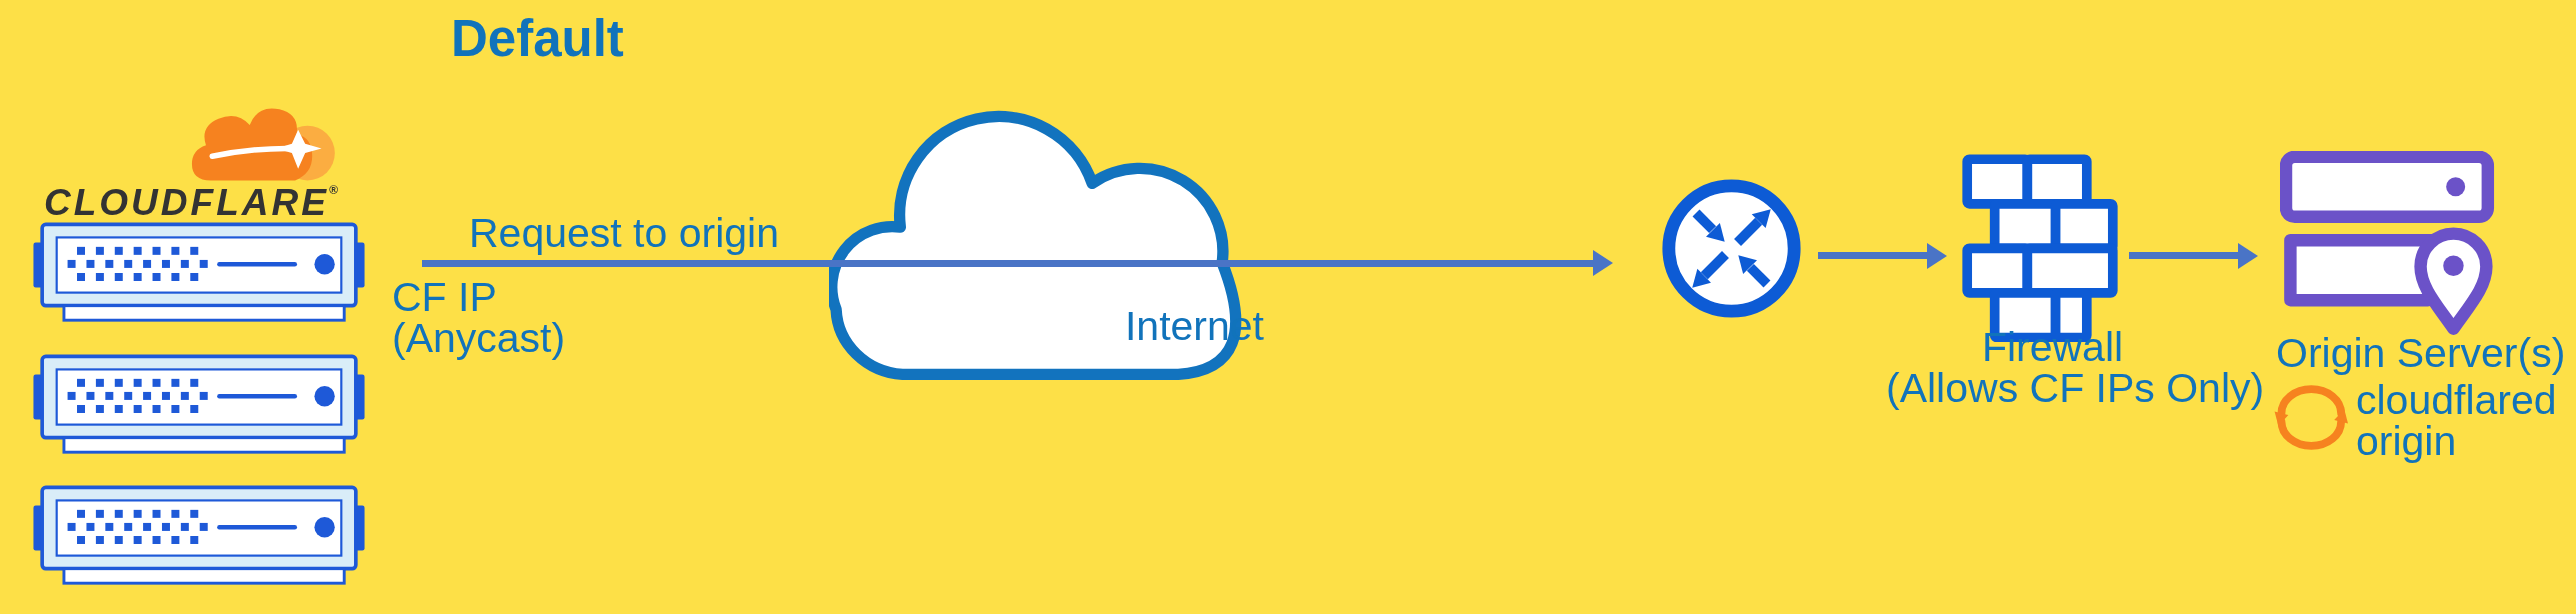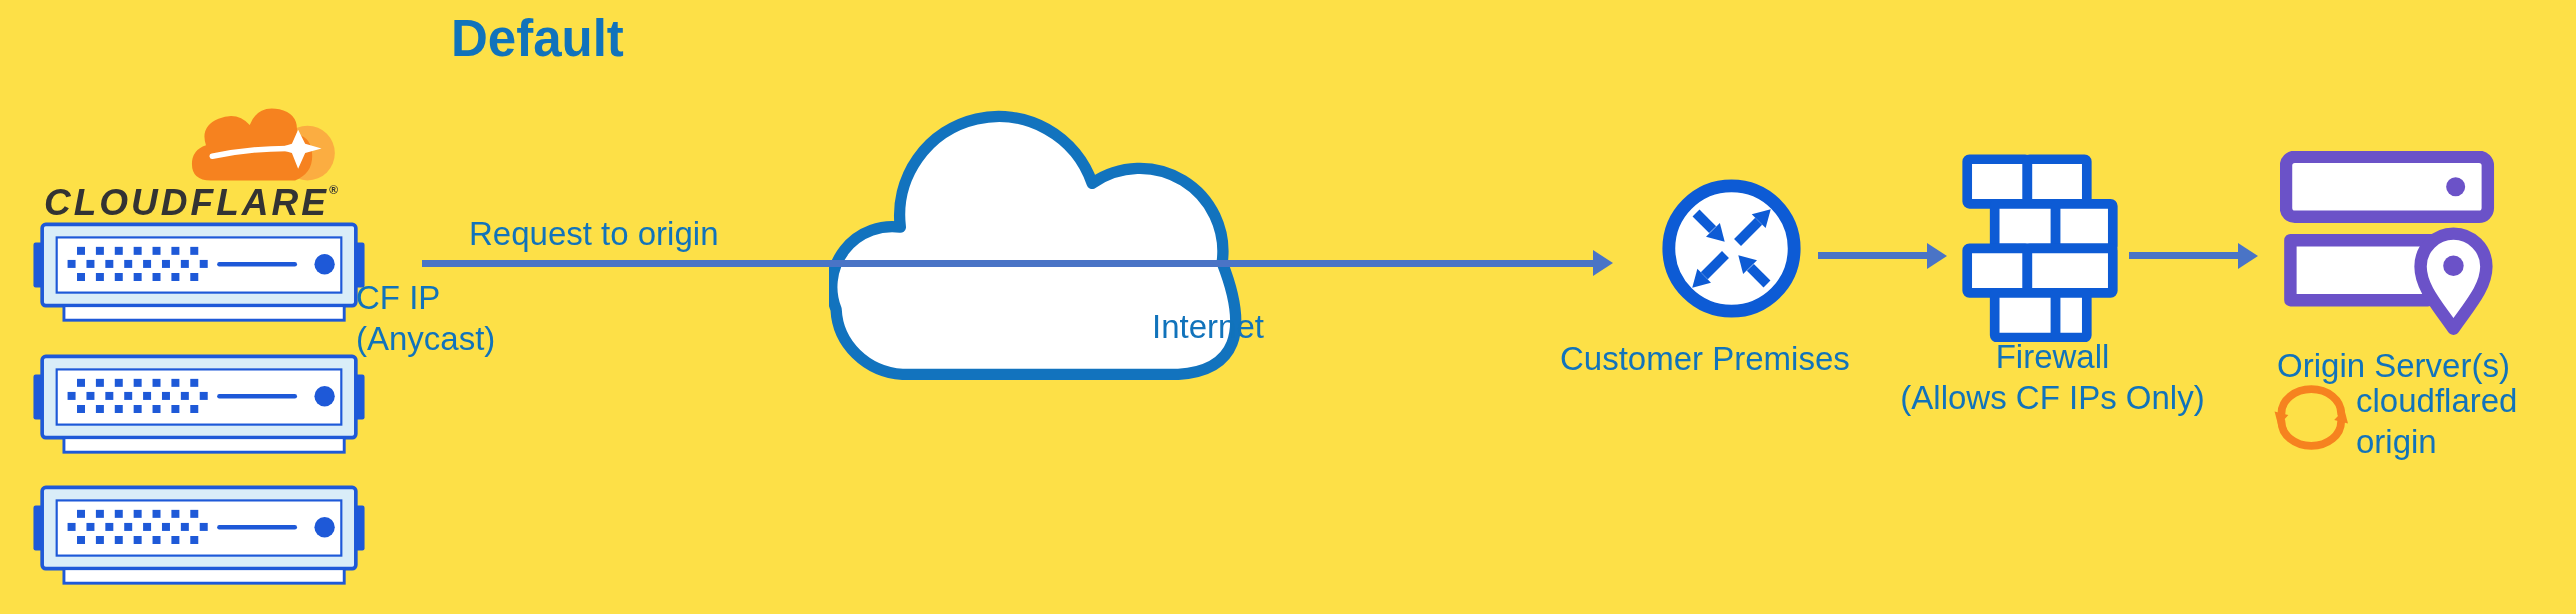--- a/index.html
+++ b/index.html
@@ -1,19 +1,19 @@
 <!DOCTYPE html>
 <html style="--label_blue: #1173BB; --arrow_blue: #4A74C6; --icon_blue: #0D5BD5; --server_blue: #1E59D8; --server_fill: #D9EDF8; --cloud_blue: #1273BE; --purple: #6B52C8; --orange: #F6821F; --orange_light: #FBAD41; --wordmark_dark: #333333;font-size:12px"><head>
 <meta charset="utf-8">
 <style>
   html,body{margin:0;padding:0;background:#ffffff;}
   body{font-family:"Liberation Sans", sans-serif;}
   .canvas{position:relative;width:2576px;height:614px;background:#fde047;overflow:hidden;padding-left:12px;}
   .abs{position:absolute;}
-  .label{position:absolute;font-size:33px;line-height:41px;color:var(--label_blue);white-space:nowrap;z-index:5;}
+  .label{position:absolute;font-size:41px;line-height:41px;color:var(--label_blue);white-space:nowrap;z-index:5;}
   .label.center{text-align:center;}
   .title{position:absolute;left:451px;top:7.6px;font-size:51px;line-height:61px;font-weight:600;color:var(--label_blue);z-index:5;}
   .wordmark{position:absolute;left:44px;top:182px;width:310px;font-size:37px;font-weight:700;letter-spacing:3px;color:var(--wordmark_dark);white-space:nowrap;z-index:4;font-style:italic;}
   .wordmark sup{font-size:12px;letter-spacing:0;vertical-align:21px;}
   .arrow-line{position:absolute;height:6.8px;background:var(--arrow_blue);z-index:3;}
   .arrow-head{position:absolute;width:0;height:0;border-top:13px solid transparent;border-bottom:13px solid transparent;border-left:20.4px solid var(--arrow_blue);z-index:3;}
   svg{position:absolute;}
   .cloud-outline{fill:#ffffff;stroke:var(--cloud_blue);stroke-width:15;stroke-linejoin:round;stroke-linecap:round;}
   .srv-ear{fill:var(--server_blue);}
   .srv-chassis{fill:var(--server_fill);stroke:var(--server_blue);stroke-width:5;}
@@ -150,69 +150,68 @@
   </svg>
 
   <svg class="abs" style="left:829px;top:104px;z-index:1;" width="435" height="278" viewBox="0 0 575 368">
     <path class="cloud-outline" d="M 97 358 A 95 90 0 0 1 9 272 A 80 80 0 0 1 94 163 A 131 131 0 0 1 348 105 A 110 110 0 0 1 520 210 Q 575 350 462 358 Z"></path>
   </svg>
   <div class="label center" style="left:829px;top:306px;width:435px;text-align:right;">Internet</div>
 
   <div class="arrow-line" style="left:422px;top:260px;width:1171px;"></div>
   <div class="arrow-head" style="left:1593px;top:250px;"></div>
   <div class="label" style="left:469px;top:213px;">Request to origin</div>
-  <div class="label" style="left:356px;top:277px;">
+  <div class="label" style="left:392px;top:277px;">
     <div>CF IP</div>
     <div>(Anycast)</div>
   </div>
 
   <svg class="abs" style="left:1656px;top:173px;" width="151" height="151" viewBox="0 0 200 200">
     <circle class="cpe-circle" cx="100" cy="100" r="83"></circle>
     <line class="cpe-arrow-line" x1="53" y1="53" x2="75" y2="75"></line>
     <polygon class="cpe-arrow-head" points="91,91 84.6,66.2 66.2,84.6"></polygon>
     <line class="cpe-arrow-line" x1="108" y1="92" x2="136" y2="64"></line>
     <polygon class="cpe-arrow-head" points="152,48 145.2,72.8 126.8,54.8"></polygon>
     <line class="cpe-arrow-line" x1="92" y1="108" x2="64" y2="136"></line>
     <polygon class="cpe-arrow-head" points="48,152 72.8,145.2 54.8,126.8"></polygon>
     <line class="cpe-arrow-line" x1="147" y1="147" x2="125" y2="125"></line>
     <polygon class="cpe-arrow-head" points="109,109 115.4,133.8 133.8,115.4"></polygon>
   </svg>
   <div class="label" style="left:1560px;top:338px;">
-    <div>Customer Premises</div>
   </div>
 
   <div class="arrow-line" style="left:1818px;top:252px;width:110px;"></div>
   <div class="arrow-head" style="left:1927px;top:243px;"></div>
 
   <svg class="abs" style="left:1962px;top:154px;" width="156" height="188" viewBox="0 0 210 253">
     <rect class="brick" x="7" y="7" width="81" height="60" rx="3"></rect>
     <rect class="brick" x="88" y="7" width="80" height="60" rx="3"></rect>
     <rect class="brick" x="44" y="67" width="82" height="60" rx="3"></rect>
     <rect class="brick" x="126" y="67" width="77" height="60" rx="3"></rect>
     <rect class="brick" x="7" y="127" width="81" height="60" rx="3"></rect>
     <rect class="brick" x="88" y="127" width="115" height="60" rx="3"></rect>
     <rect class="brick" x="44" y="187" width="82" height="60" rx="3"></rect>
     <rect class="brick" x="126" y="187" width="42" height="60" rx="3"></rect>
   </svg>
-  <div class="label center" style="left:1886px;top:336px;width:333px;">
+  <div class="label center" style="left:1886px;top:327px;width:333px;">
     <div>Firewall</div>
     <div>(Allows CF IPs Only)</div>
   </div>
 
   <div class="arrow-line" style="left:2129px;top:252px;width:110px;"></div>
   <div class="arrow-head" style="left:2238px;top:243px;"></div>
 
   <svg class="abs" style="left:2280px;top:151px;" width="227" height="185" viewBox="0 0 310 253">
     <rect class="origin-shape" x="8" y="8" width="276" height="82" rx="12"></rect>
     <circle class="origin-dot" cx="240" cy="49" r="13"></circle>
     <path class="origin-shape" d="M 14 122 L 216 122 L 202 204 L 14 204 Z"></path>
     <path class="origin-shape" d="M 237 243 C 214 210 192 186 192 158 A 45 45 0 1 1 282 158 C 282 186 260 210 237 243 Z"></path>
     <circle class="origin-dot" cx="237" cy="157" r="14"></circle>
   </svg>
-  <div class="label center" style="left:2276px;top:345px;width:235px;">Origin Server(s)</div>
+  <div class="label center" style="left:2276px;top:333px;width:235px;">Origin Server(s)</div>
 
   <svg class="abs" style="left:2272px;top:382px;" width="80" height="71" viewBox="0 0 112 100">
     <path class="sync-arc" d="M 97 44 A 42 34 0 1 0 13 44"></path>
     <polygon class="sync-head" points="8.5,61.5 22.7,46.5 3.3,41.5"></polygon>
     <path class="sync-arc" d="M 13 56 A 42 34 0 1 0 97 56"></path>
     <polygon class="sync-head" points="101.5,38.5 106.7,58.5 87.3,53.5"></polygon>
   </svg>
   <div class="label" style="left:2356px;top:380px;">
     <div>cloudflared</div>
     <div>origin</div>

